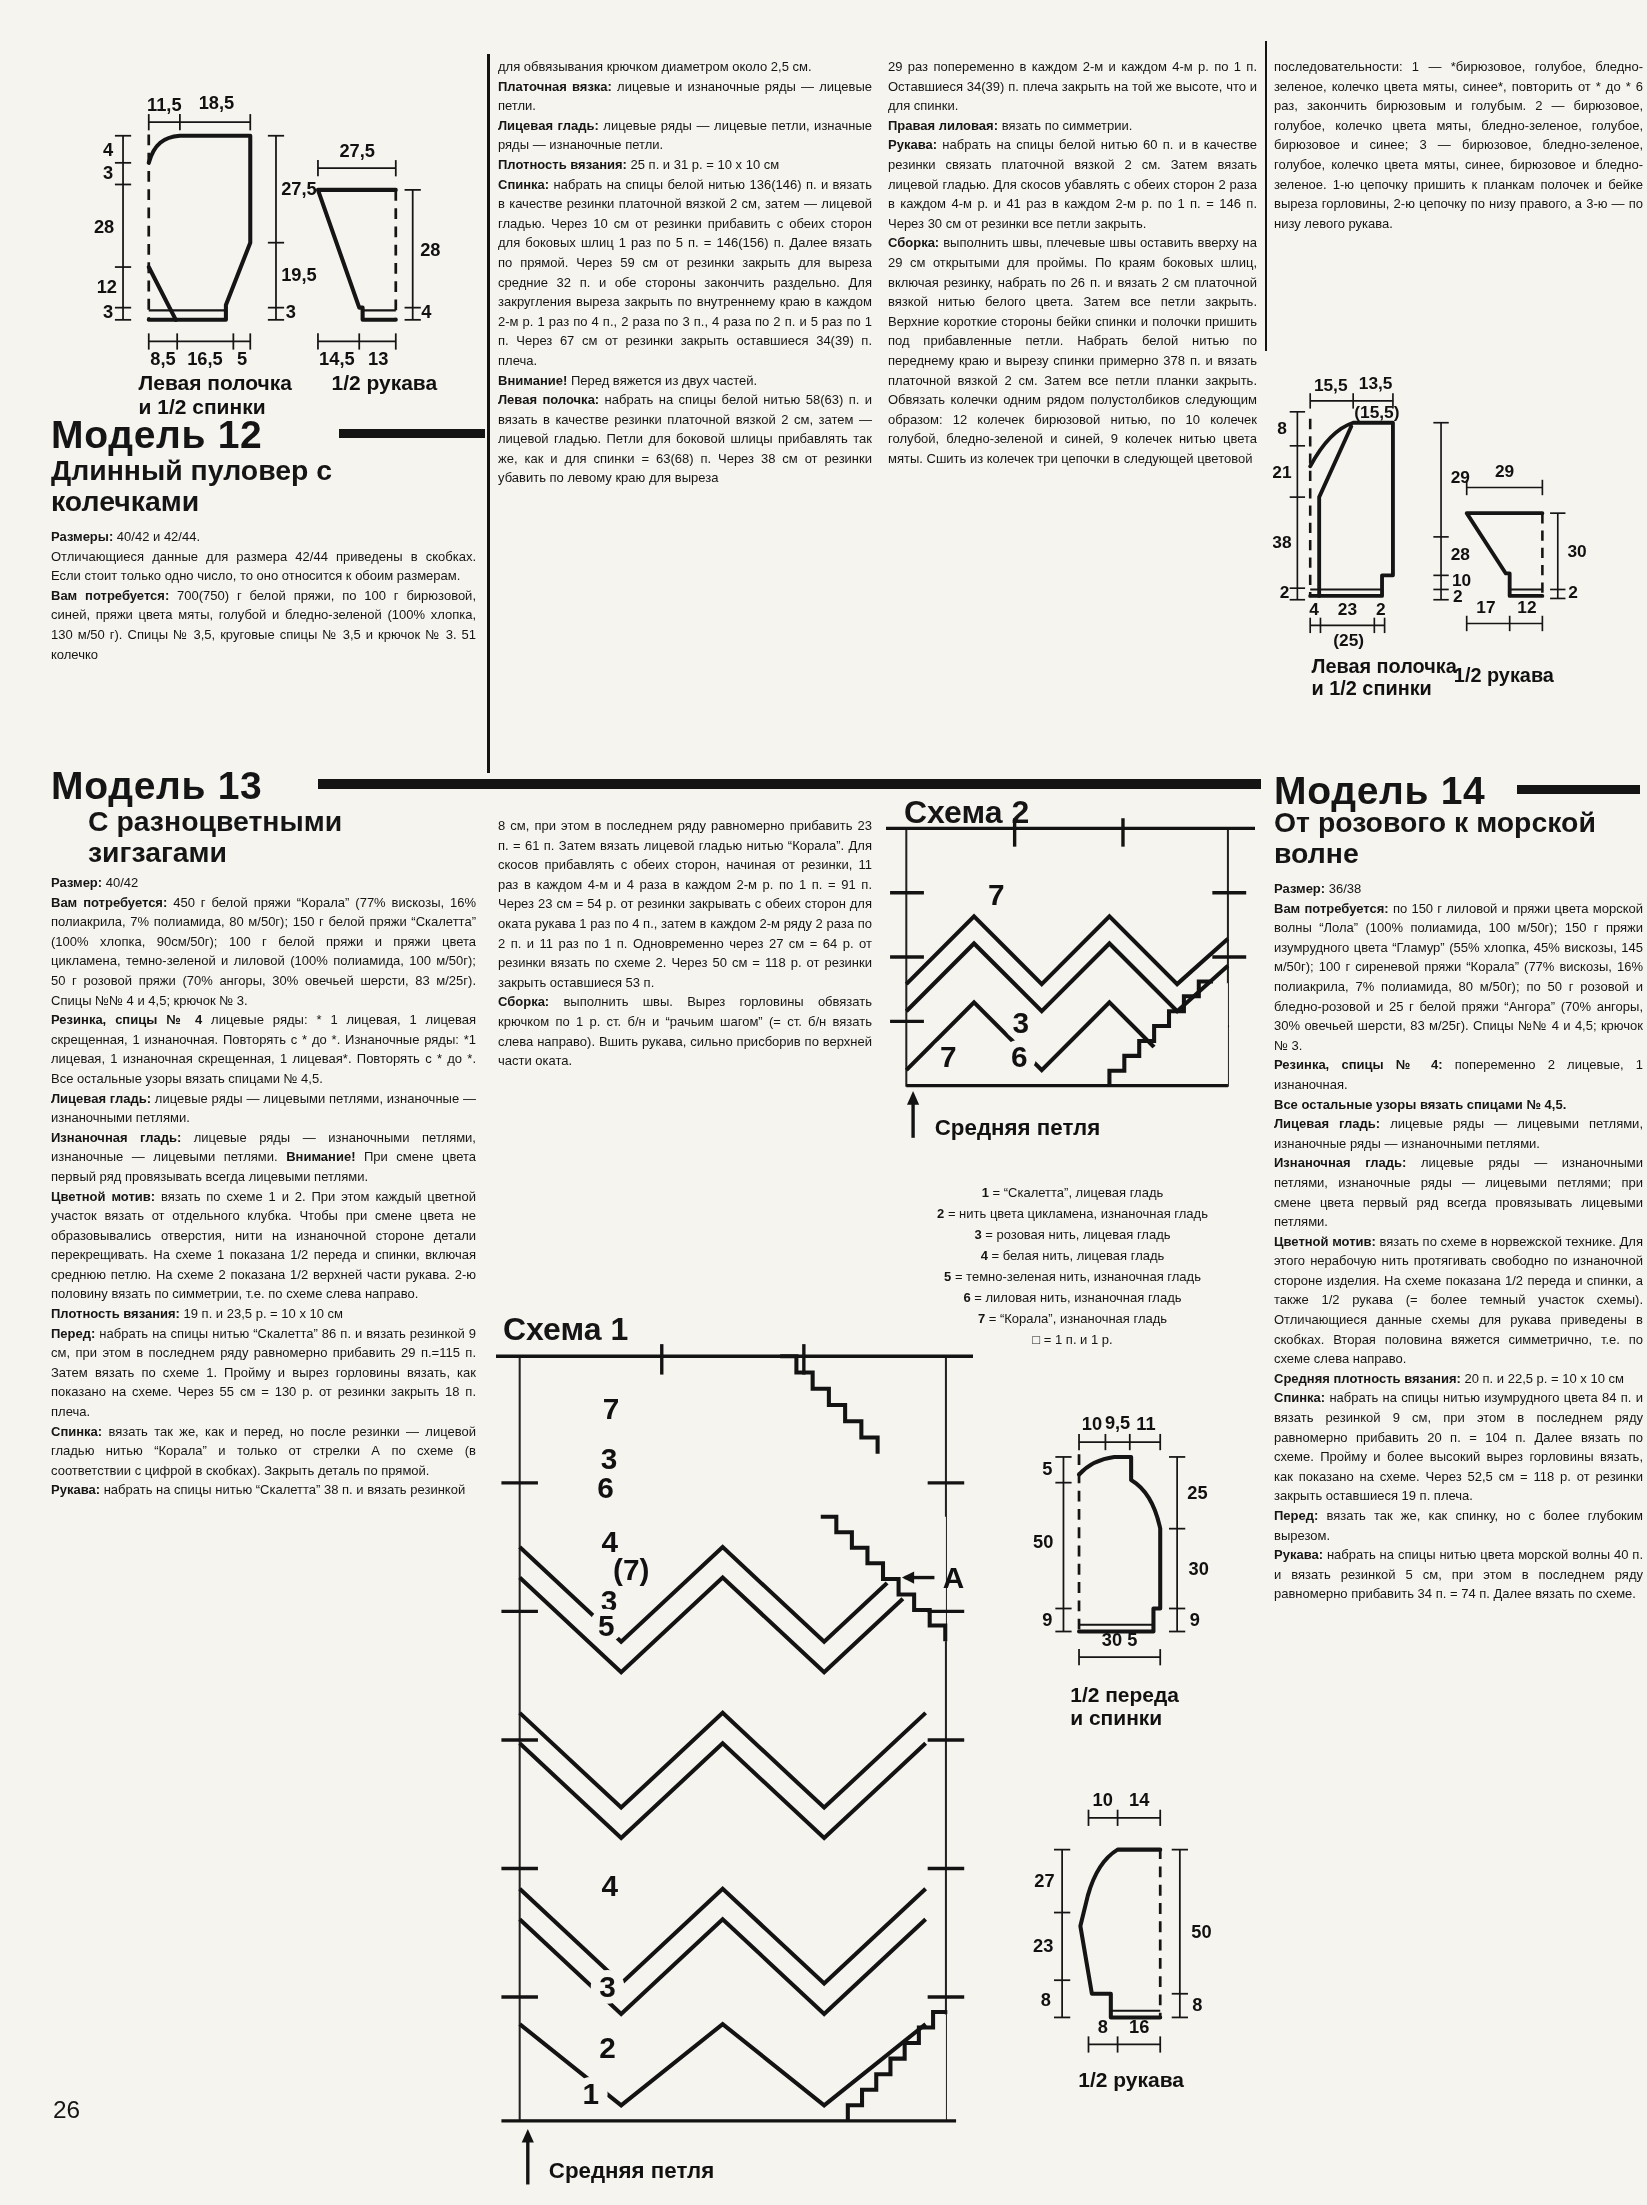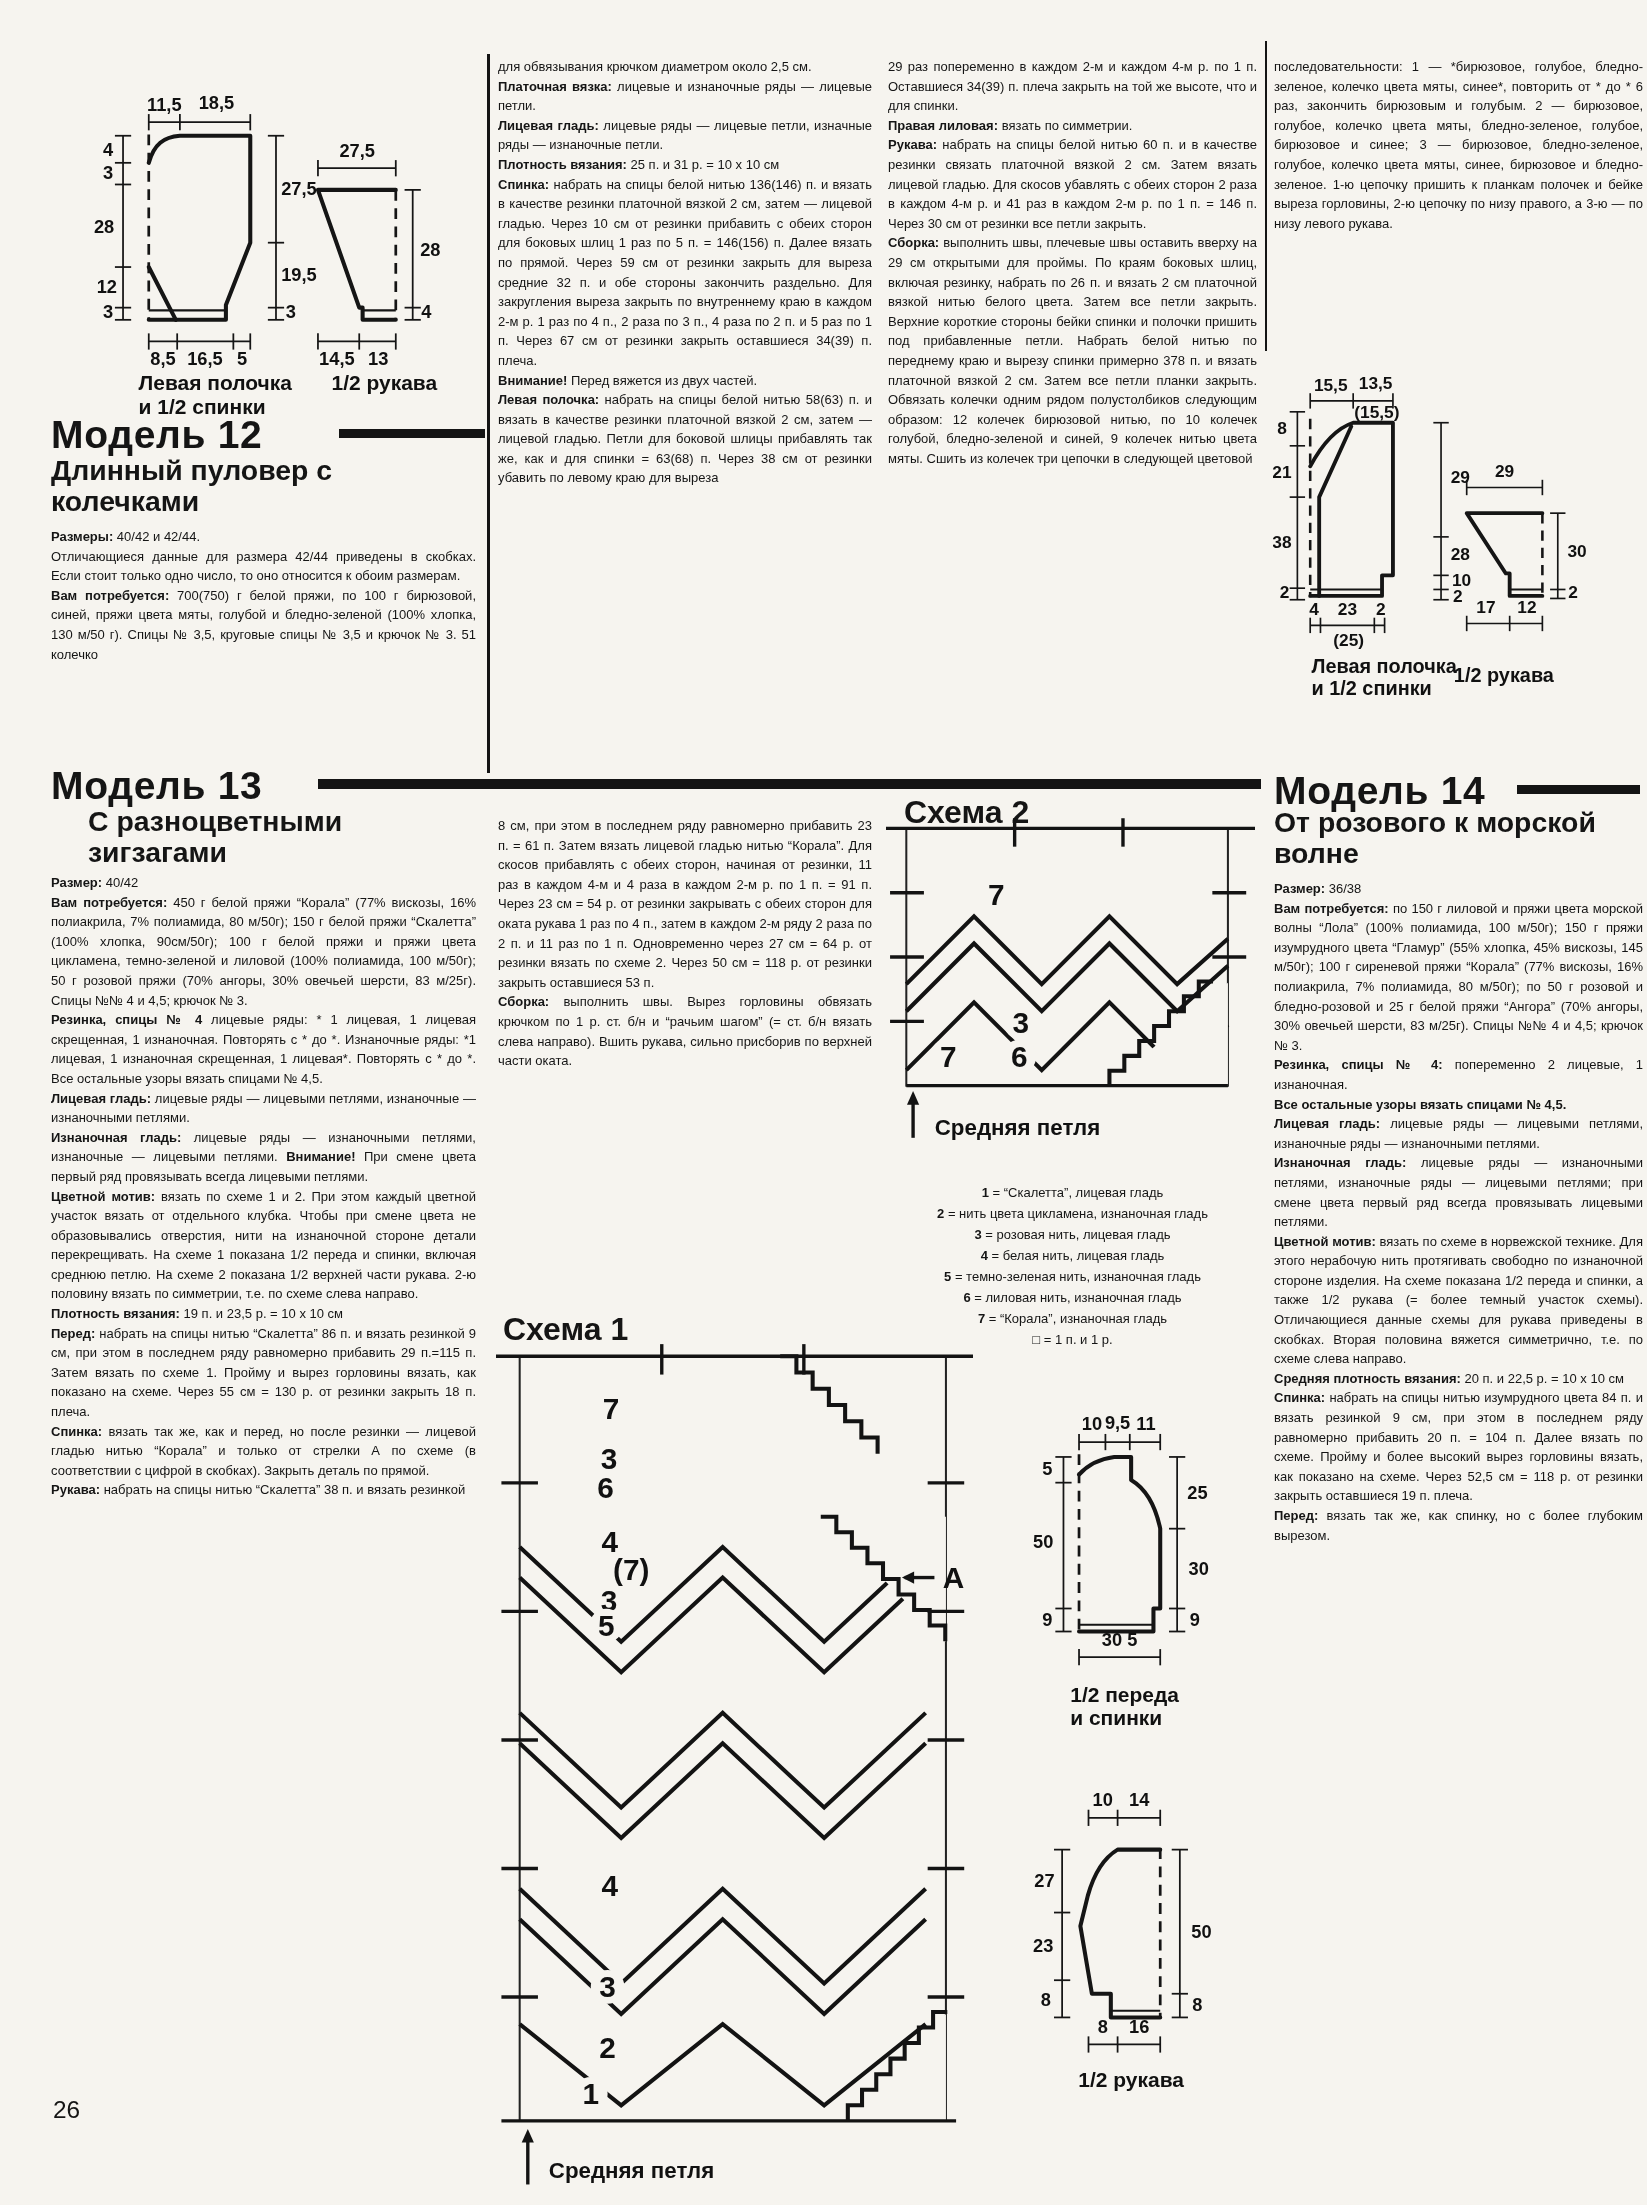--- a/index.html
+++ b/index.html
@@ -451,16 +451,17 @@
       <p><b>Размер:</b> 36/38</p>
       <p><b>Вам потребуется:</b> по 150 г лиловой и пряжи цвета морской волны “Лола” (100% полиамида, 100 м/50г); 150 г пряжи изумрудного цвета “Гламур” (55% хлопка, 45% вискозы, 145 м/50г); 100 г сиреневой пряжи “Корала” (77% вискозы, 16% полиакрила, 7% полиамида, 80 м/50г); по 50 г розовой и бледно-розовой и 25 г белой пряжи “Ангора” (70% ангоры, 30% овечьей шерсти, 83 м/25г). Спицы №№ 4 и 4,5; крючок № 3.</p>
       <p><b>Резинка, спицы № 4:</b> попеременно 2 лицевые, 1 изнаночная.</p>
       <p><b>Все остальные узоры вязать спицами № 4,5.</b></p>
       <p><b>Лицевая гладь:</b> лицевые ряды — лицевыми петлями, изнаночные ряды — изнаночными петлями.</p>
       <p><b>Изнаночная гладь:</b> лицевые ряды — изнаночными петлями, изнаночные ряды — лицевыми петлями; при смене цвета первый ряд всегда провязывать лицевыми петлями.</p>
       <p><b>Цветной мотив:</b> вязать по схеме в норвежской технике. Для этого нерабочую нить протягивать свободно по изнаночной стороне изделия. На схеме показана 1/2 переда и спинки, а также 1/2 рукава (= более темный участок схемы). Отличающиеся данные схемы для рукава приведены в скобках. Вторая половина вяжется симметрично, т.е. по схеме слева направо.</p>
       <p><b>Средняя плотность вязания:</b> 20 п. и 22,5 р. = 10 х 10 см</p>
       <p><b>Спинка:</b> набрать на спицы нитью изумрудного цвета 84 п. и вязать резинкой 9 см, при этом в последнем ряду равномерно прибавить 20 п. = 104 п. Далее вязать по схеме. Пройму и более высокий вырез горловины вязать, как показано на схеме. Через 52,5 см = 118 р. от резинки закрыть оставшиеся 19 п. плеча.</p>
       <p><b>Перед:</b> вязать так же, как спинку, но с более глубоким вырезом.</p>
+      <p><b>Рукава:</b> набрать на спицы нитью цвета морской волны 40 п. и вязать резинкой 5 см, при этом в последнем ряду равномерно прибавить 34 п. = 74 п. Далее вязать по схеме.</p>
     </div>
 
 </div>
 
 
 </body></html>

